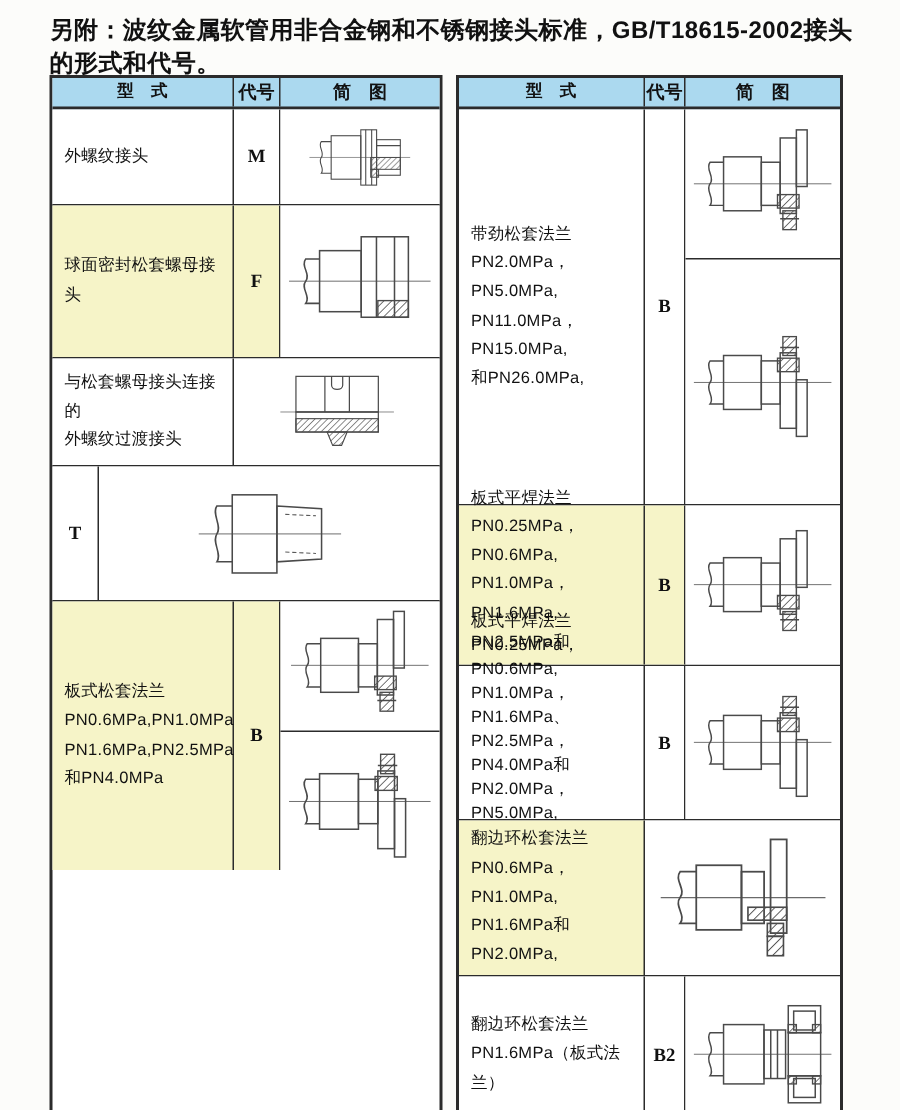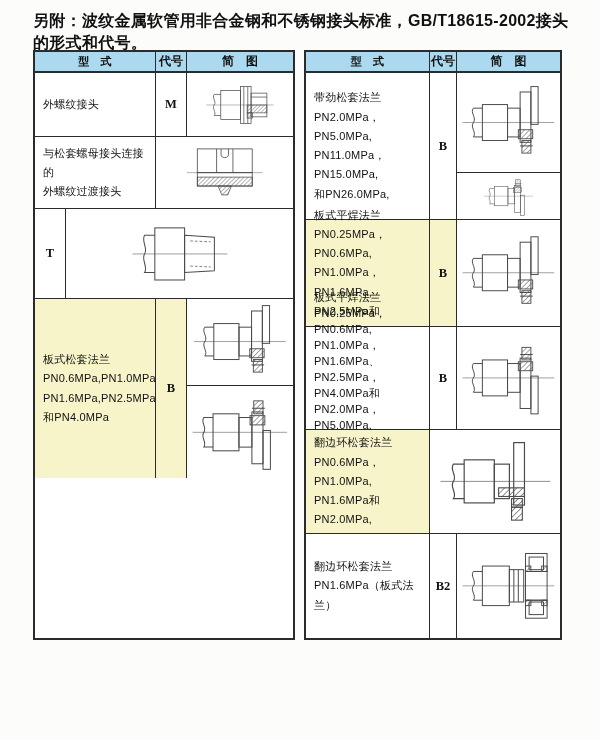--- a/index.html
+++ b/index.html
@@ -199,20 +199,31 @@
       <div class="cell cell-code">M</div>
       <div class="cell cell-diag">
         <div class="dbox">
             <svg viewBox="0 0 110 88" preserveAspectRatio="xMidYMid meet">
               <use href="#sym-male-thread" xlink:href="#sym-male-thread"></use>
             </svg>
           </div>
       </div>
     </div>
 
+    <div class="trow hl" style="height:102px">
+      <div class="cell cell-type">球面密封松套螺母接头</div>
+      <div class="cell cell-code">F</div>
+      <div class="cell cell-diag">
+        <div class="dbox">
+            <svg viewBox="0 0 110 88" preserveAspectRatio="xMidYMid meet">
+              <use href="#sym-swivel-nut" xlink:href="#sym-swivel-nut"></use>
+            </svg>
+          </div>
+      </div>
+    </div>
 
     <div class="trow" style="height:72px">
       <div class="cell cell-type">与松套螺母接头连接的
 外螺纹过渡接头</div>
       <div class="cell cell-diag">
         <div class="dbox">
             <svg viewBox="0 0 110 88" preserveAspectRatio="xMidYMid meet">
               <use href="#sym-nipple-male-male" xlink:href="#sym-nipple-male-male"></use>
             </svg>
           </div>
@@ -252,21 +263,21 @@
     </div>
   </div>
 
   <div class="tbl tbl-right">
     <div class="thead">
       <div class="cell-type" style="justify-content:center;padding:0;">型　式</div>
       <div class="cell-code" style="font-family:inherit;font-size:12px;">代号</div>
       <div class="cell-diag" style="align-items:center;justify-content:center;flex-direction:row;">简　图</div>
     </div>
 
-    <div class="trow" style="height:147px">
+    <div class="trow" style="height:264px">
       <div class="cell cell-type">带劲松套法兰
 PN2.0MPa，PN5.0MPa,
 PN11.0MPa，PN15.0MPa,
 和PN26.0MPa,</div>
       <div class="cell cell-code">B</div>
       <div class="cell cell-diag">
         <div class="dbox" style="flex:none;height:99px;">
             <svg viewBox="0 0 110 88" preserveAspectRatio="xMidYMid meet">
               <use href="#sym-plate-flange-up" xlink:href="#sym-plate-flange-up"></use>
             </svg>

